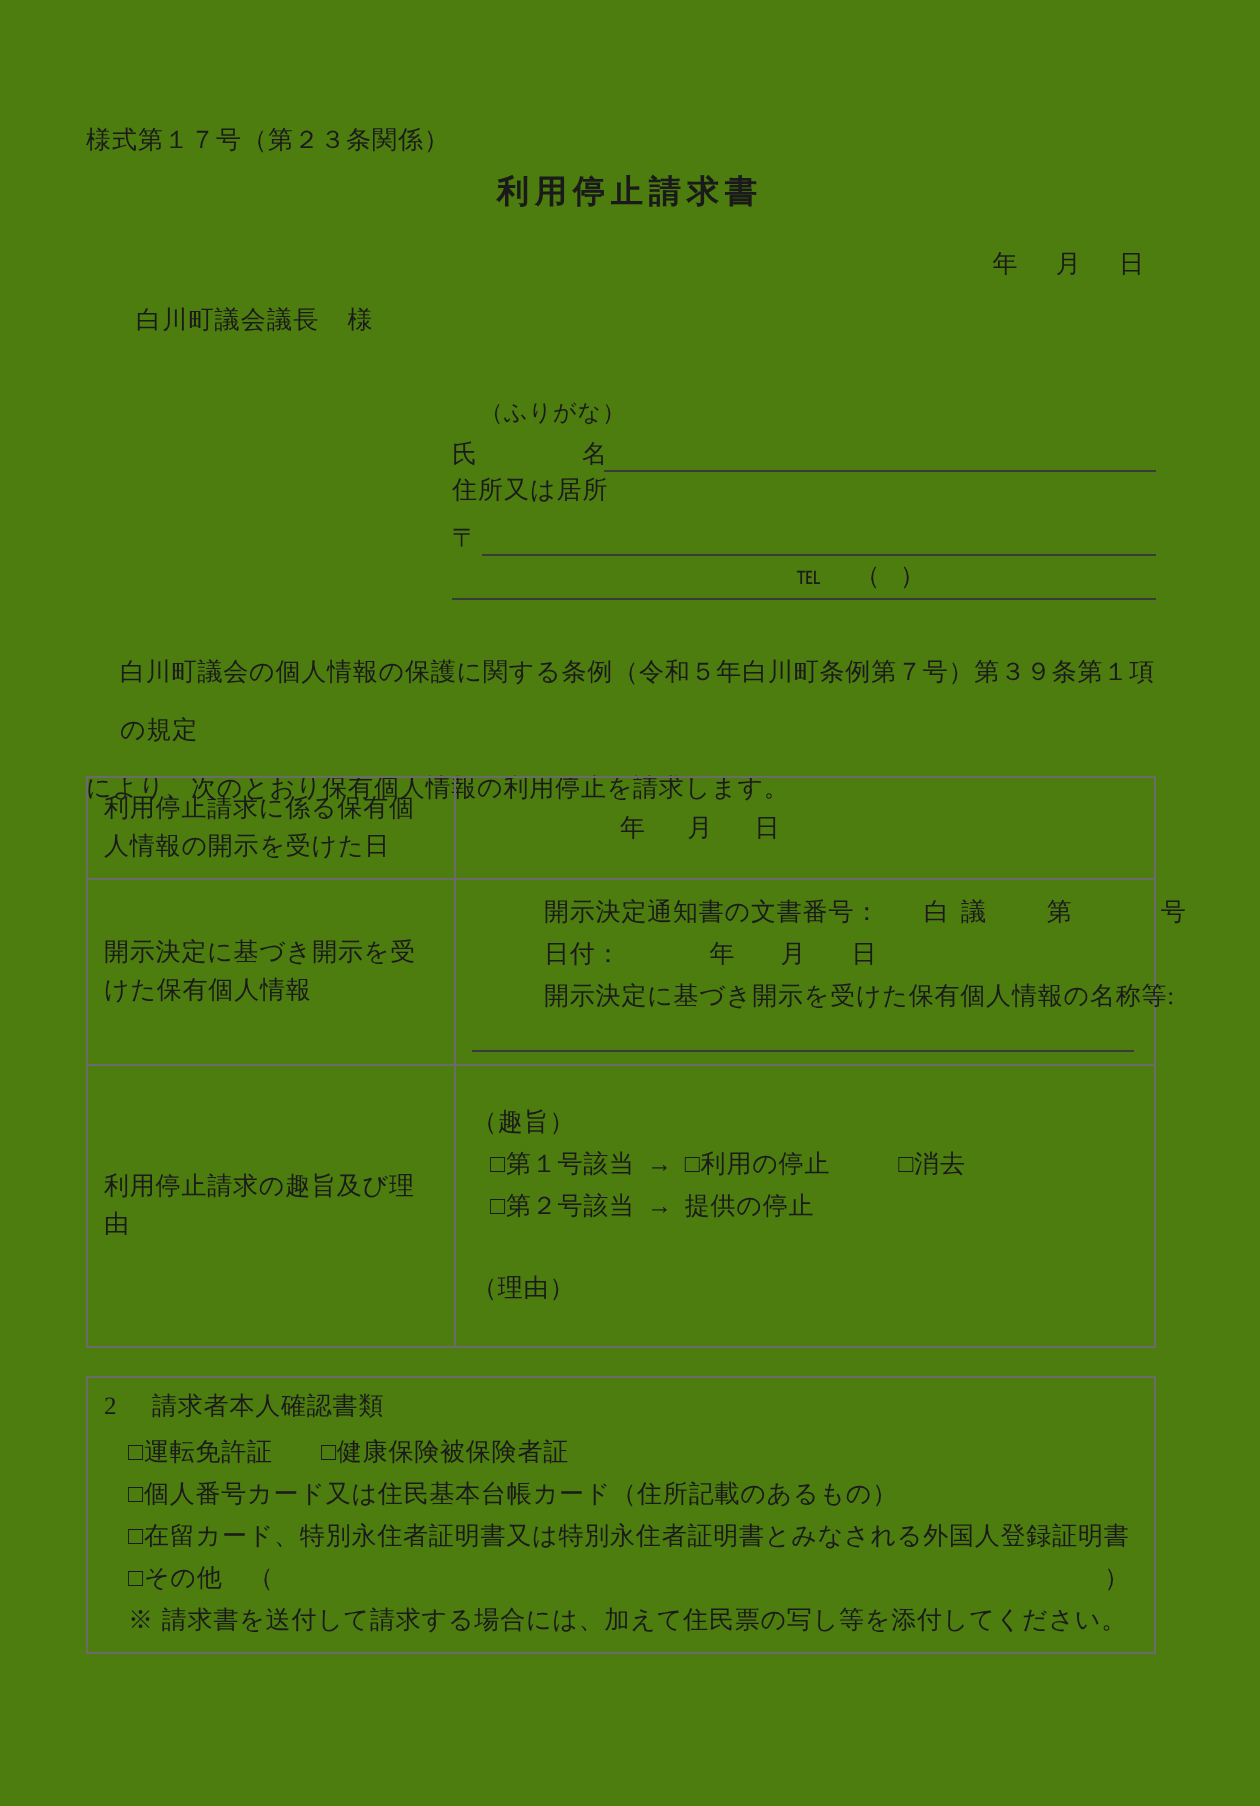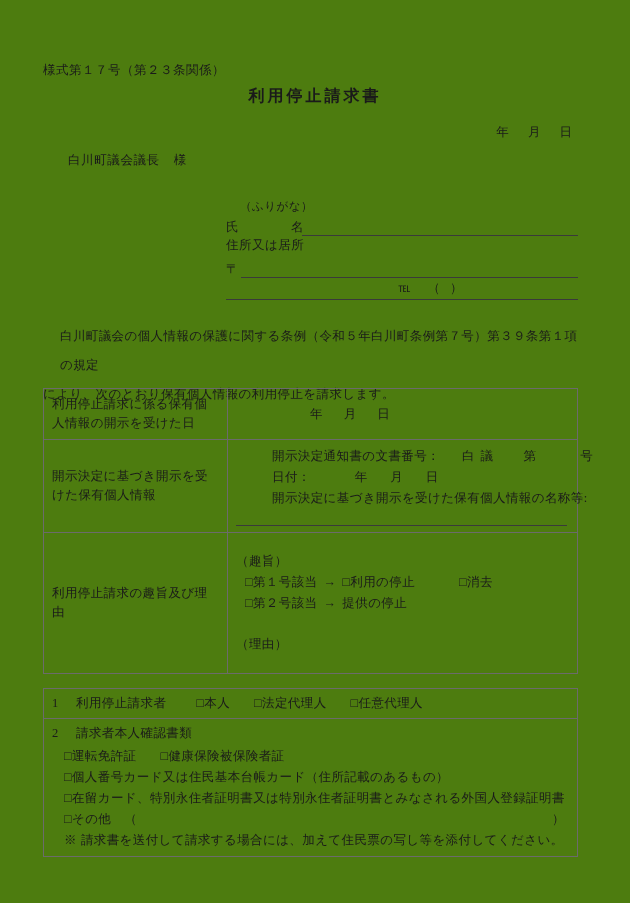--- a/index.html
+++ b/index.html
@@ -162,21 +162,21 @@
   .name-rule {
     border-bottom: 1px solid #3a3a3a;
     height: 15px;
     margin-top: 1px;
     margin-right: 2px;
   }
   .purpose-cell { height: 128px; vertical-align: top; }
   .purpose-cell .ln { line-height: 21px; white-space: nowrap; }
   .purpose-cell .opt { padding-left: 9px; }
   .purpose-cell .opt .arrow { margin: 0 6px; }
-  .purpose-cell .opt .second { margin-left: 44px; }
+  .purpose-cell .opt .second { margin-left: 34px; }
   .purpose-cell .reason { margin-top: 20px; }
   .purpose-label { vertical-align: middle !important; }
 
   
   .lower-table {
     position: absolute;
     left: 43px;
     top: 688px;
     width: 535px;
     border-collapse: collapse;
@@ -295,27 +295,20 @@
           <span>□第２号該当</span><span class="arrow">→</span><span>提供の停止</span>
         </div>
         <div class="ln reason">（理由）</div>
       </td>
     </tr>
   </tbody>
     </table>
 
   <table class="lower-table">
     <tbody>
-        <tr>
-      <td>
-        <div class="req-line">
-          <span class="num">1</span><span>利用停止請求者</span><span class="first-item">□本人</span><span class="item">□法定代理人</span><span class="item">□任意代理人</span>
-        </div>
-      </td>
-    </tr>
     <tr>
       <td>
         <div class="req-line">
           <span class="num">2</span><span>請求者本人確認書類</span>
         </div>
         <div class="doc-list">
           <div class="ln">
             <span>□運転免許証</span><span class="second">□健康保険被保険者証</span>
           </div>
           <div class="ln">□個人番号カード又は住民基本台帳カード（住所記載のあるもの）</div>

